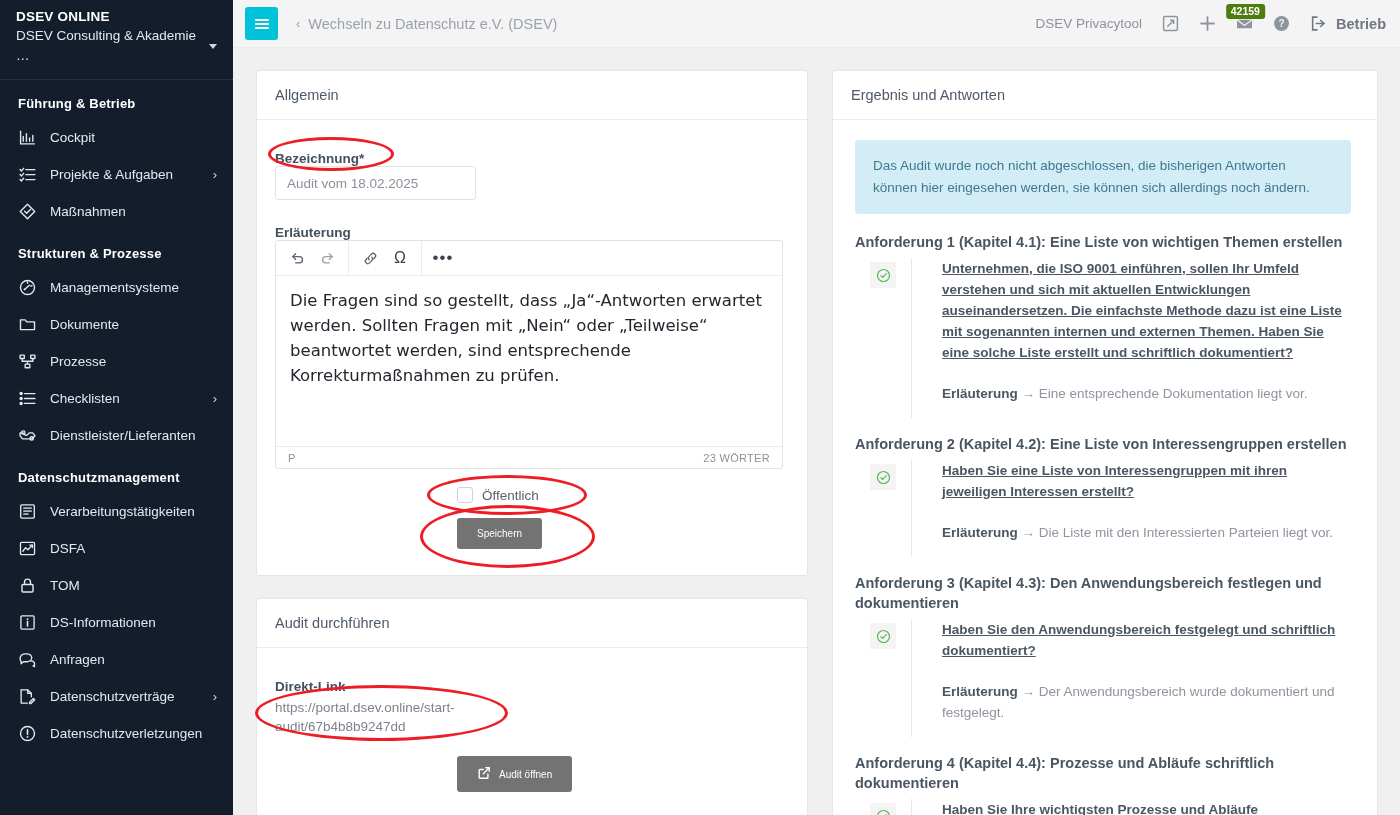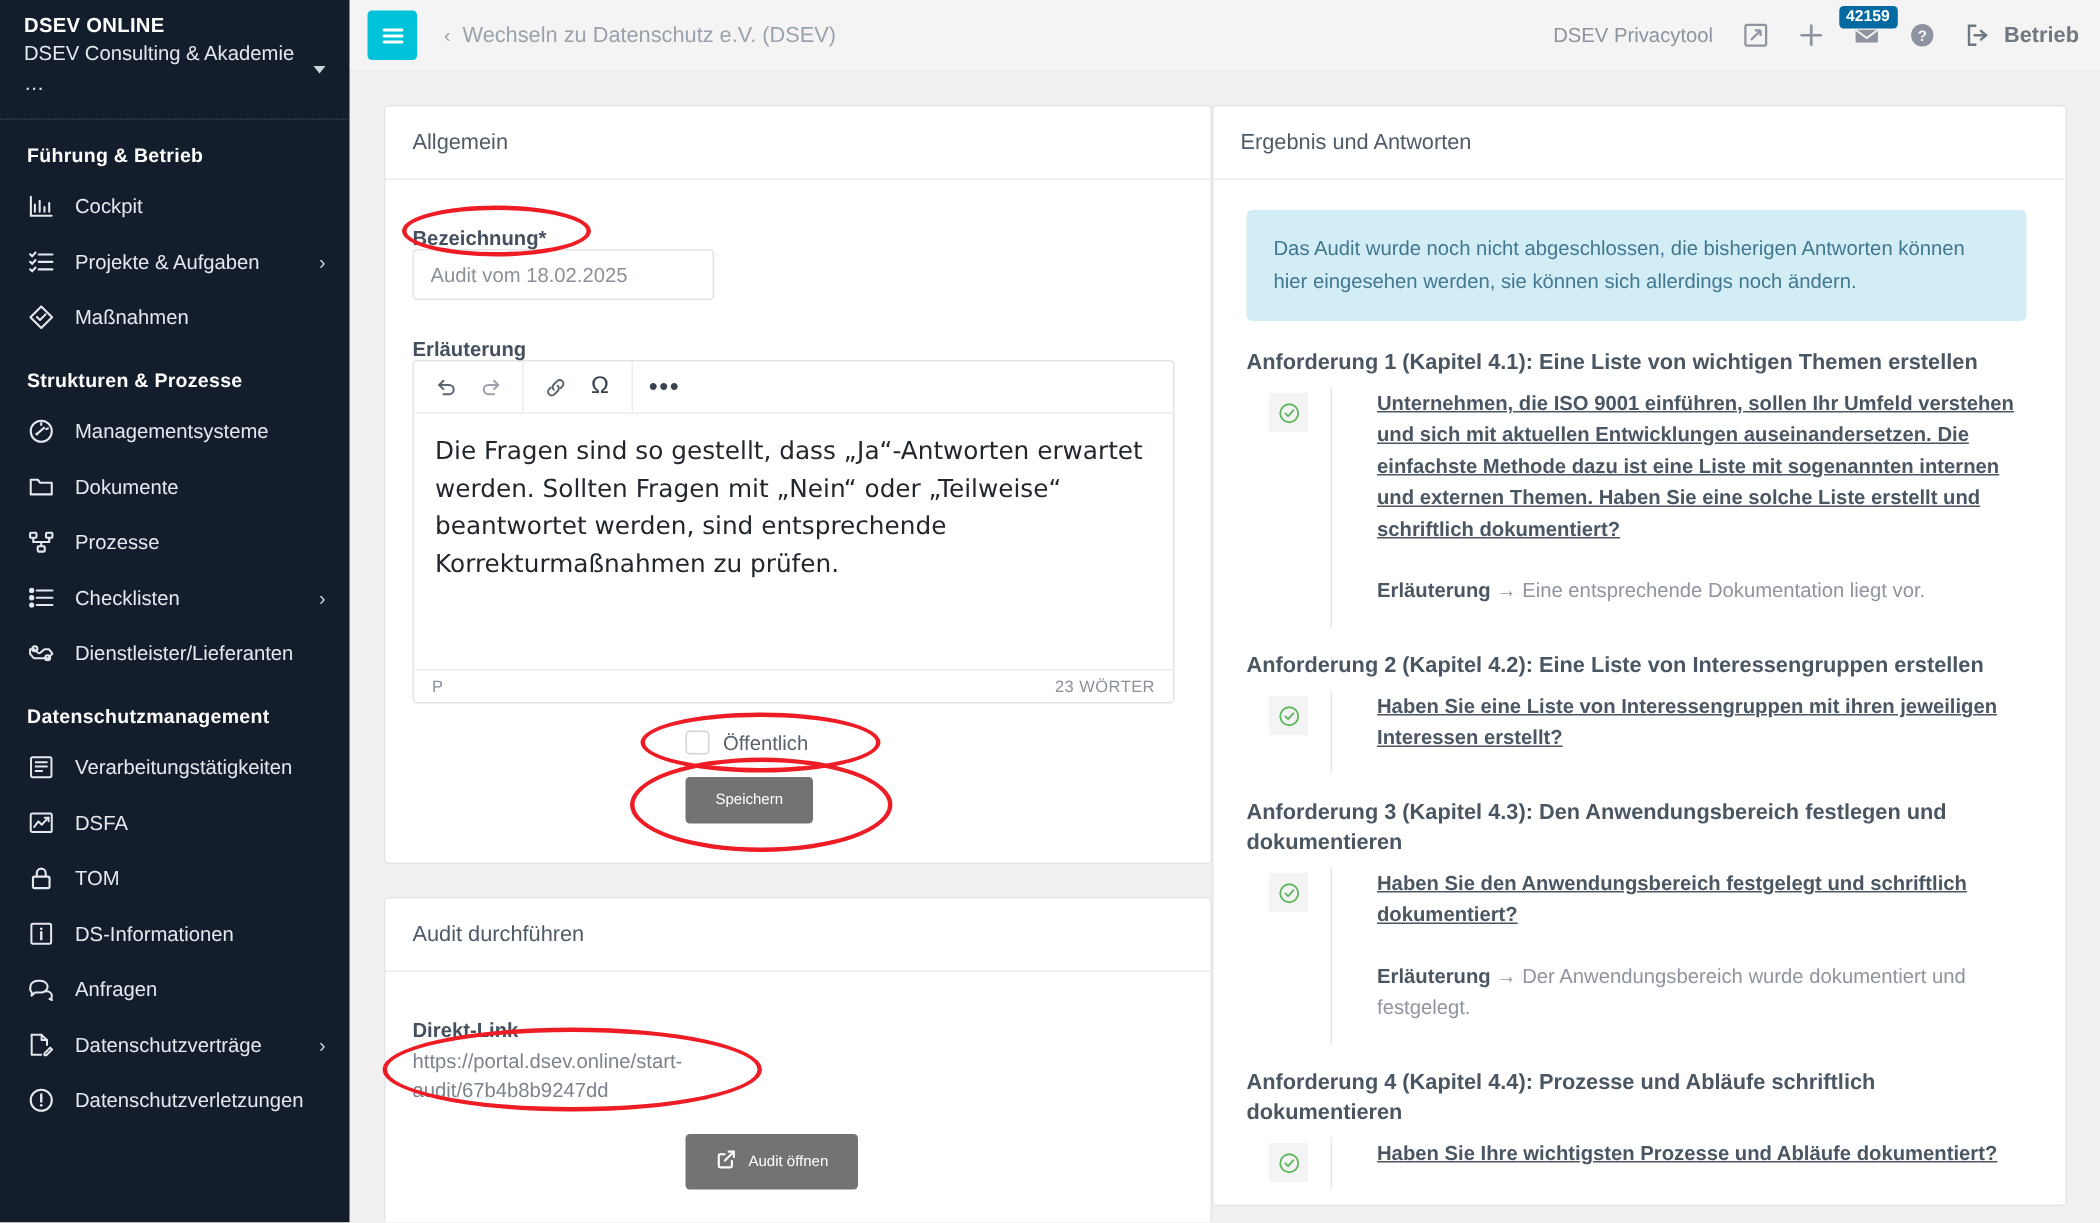--- a/index.html
+++ b/index.html
@@ -77,30 +77,30 @@
   .switch-chev { font-size: 13px; color: #9aa2ad; }
   .top-right {
     margin-left: auto; display: flex; align-items: center; gap: 20px;
     color: #8d949f; font-size: 13.5px;
   }
   .top-right .ticon { cursor: pointer; display: flex; align-items: center; color: #8d949f; }
   .top-right .ticon svg { width: 17px; height: 17px; display: block; }
   .mail-wrap { position: relative; display: flex; align-items: center; }
   .badge {
     position: absolute; bottom: 13px; left: 50%; transform: translateX(-48%);
-    background: #0369a1; color: #ffffff; font-size: 10.5px; font-weight: bold;
+    background: #4d7c0f; color: #ffffff; font-size: 10.5px; font-weight: bold;
     border-radius: 3px; padding: 2px 5px 2px 5px; line-height: 11px; white-space: nowrap;
   }
   .logout {
     display: flex; align-items: center; gap: 9px; color: #6f7781;
     font-size: 14.5px; font-weight: bold; cursor: pointer;
   }
 
   .content {
-    flex: 1 1 auto; display: flex; 
+    flex: 1 1 auto; display: flex; gap: 24px;
     padding: 22px 22px 0 23px; overflow: hidden;
   }
   .col-left { width: 552px; min-width: 552px; }
   .col-right { flex: 1 1 auto; }
 
   .card {
     background: #ffffff; border: 1px solid #e6e6e6; border-radius: 3px;
     margin-bottom: 22px;
   }
   .card-head {
@@ -577,20 +577,21 @@
                   <div class="req-check">
                     <span class="check-badge">
                       <svg viewBox="0 0 16 16" fill="none" stroke="#5cb85c" stroke-width="1.3">
                         <circle cx="8" cy="8" r="6.4"></circle>
                         <path d="M5.2 8.1 L7.2 10.1 L10.9 5.9" stroke-linecap="round" stroke-linejoin="round"></path>
                       </svg>
                     </span>
                   </div>
                   <div class="req-body">
                     <div class="q-text">Haben Sie eine Liste von Interessengruppen mit ihren jeweiligen Interessen erstellt?</div>
+                    <div class="a-text"><b>Erläuterung</b> <span class="arrow">→</span> <span>Die Liste mit den Interessierten Parteien liegt vor.</span></div>
                   </div>
                 </div>
                 <div class="req-title">Anforderung 3 (Kapitel 4.3): Den Anwendungsbereich festlegen und dokumentieren</div>
                 <div class="req-row">
                   <div class="req-check">
                     <span class="check-badge">
                       <svg viewBox="0 0 16 16" fill="none" stroke="#5cb85c" stroke-width="1.3">
                         <circle cx="8" cy="8" r="6.4"></circle>
                         <path d="M5.2 8.1 L7.2 10.1 L10.9 5.9" stroke-linecap="round" stroke-linejoin="round"></path>
                       </svg>

